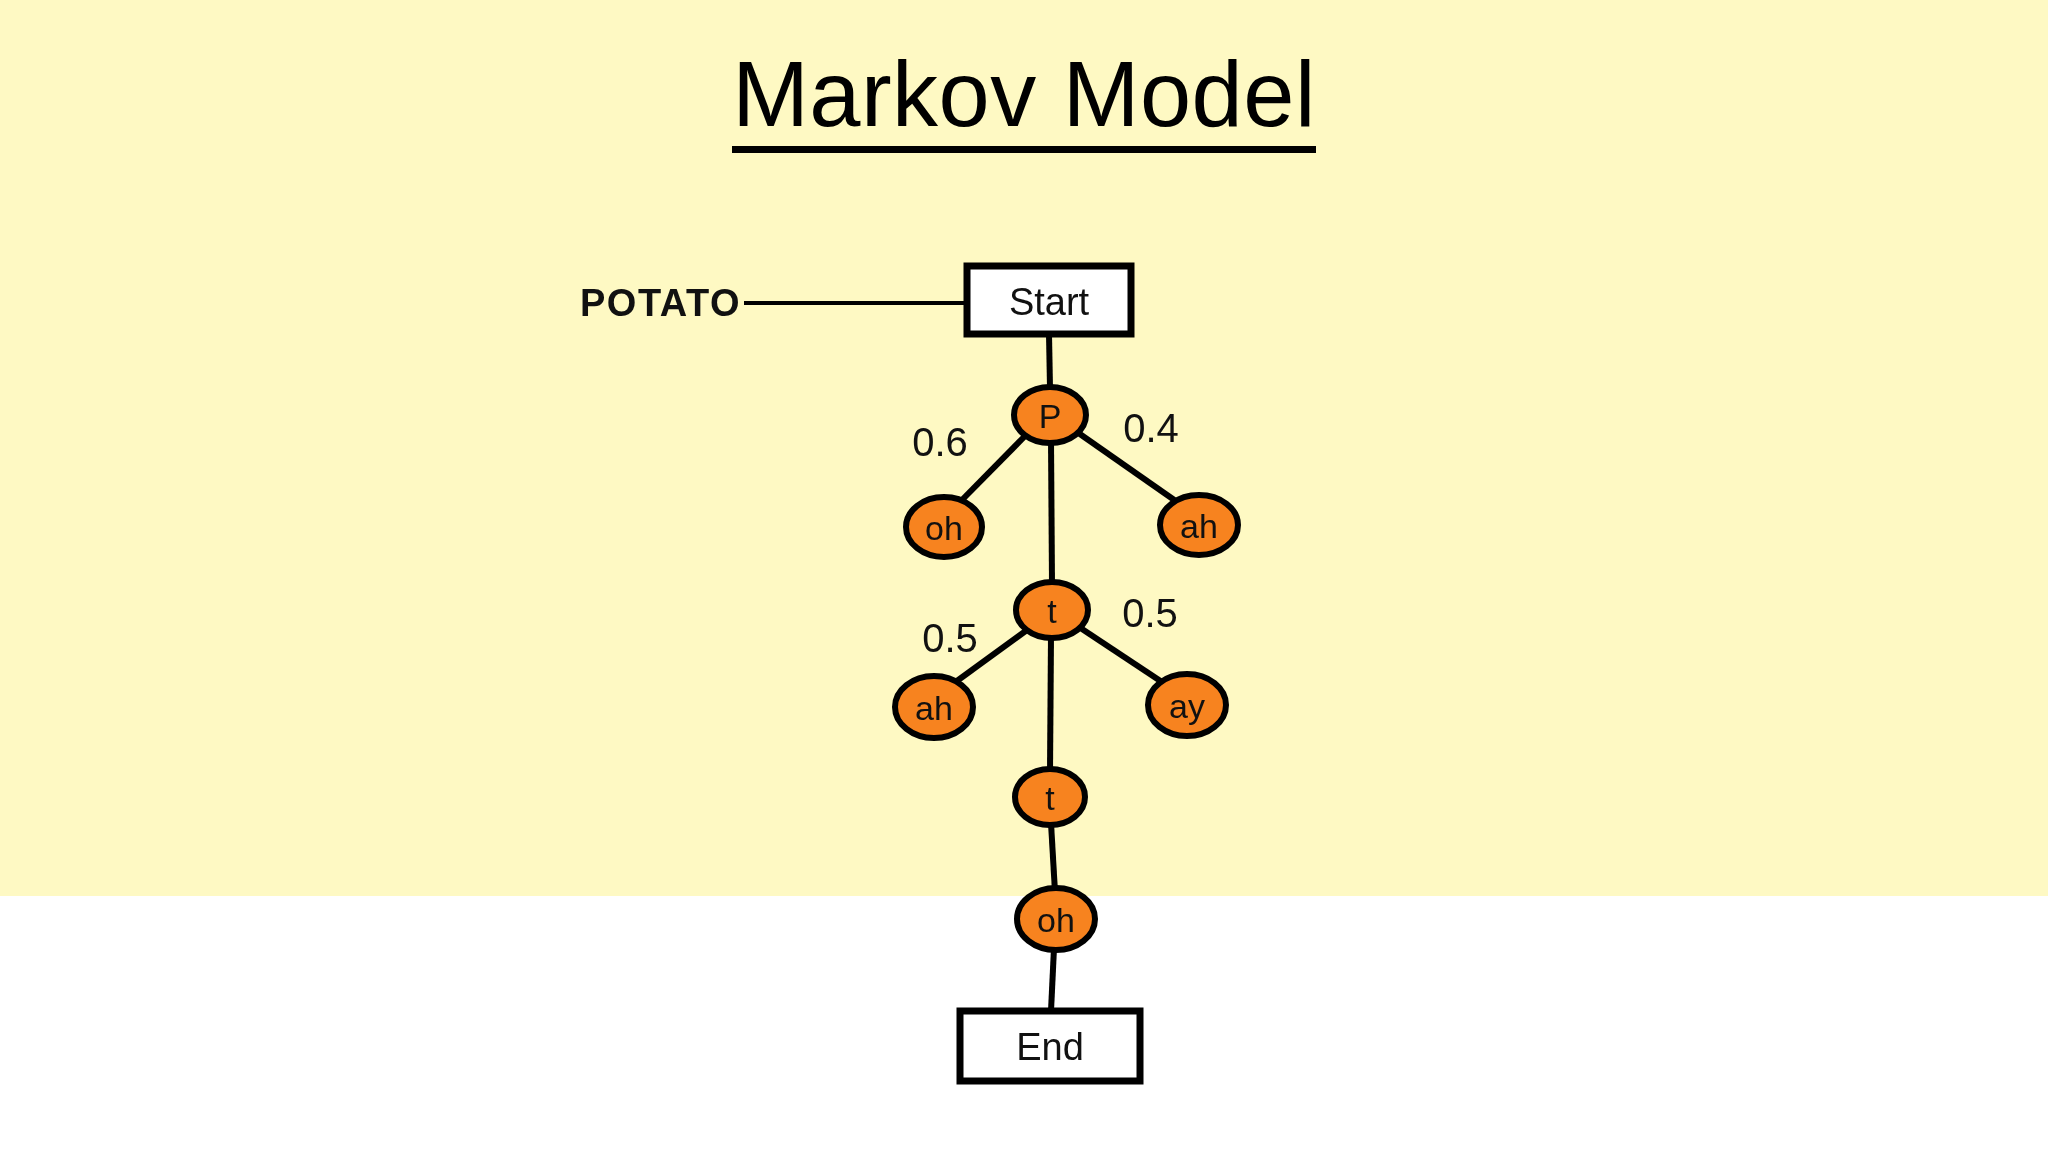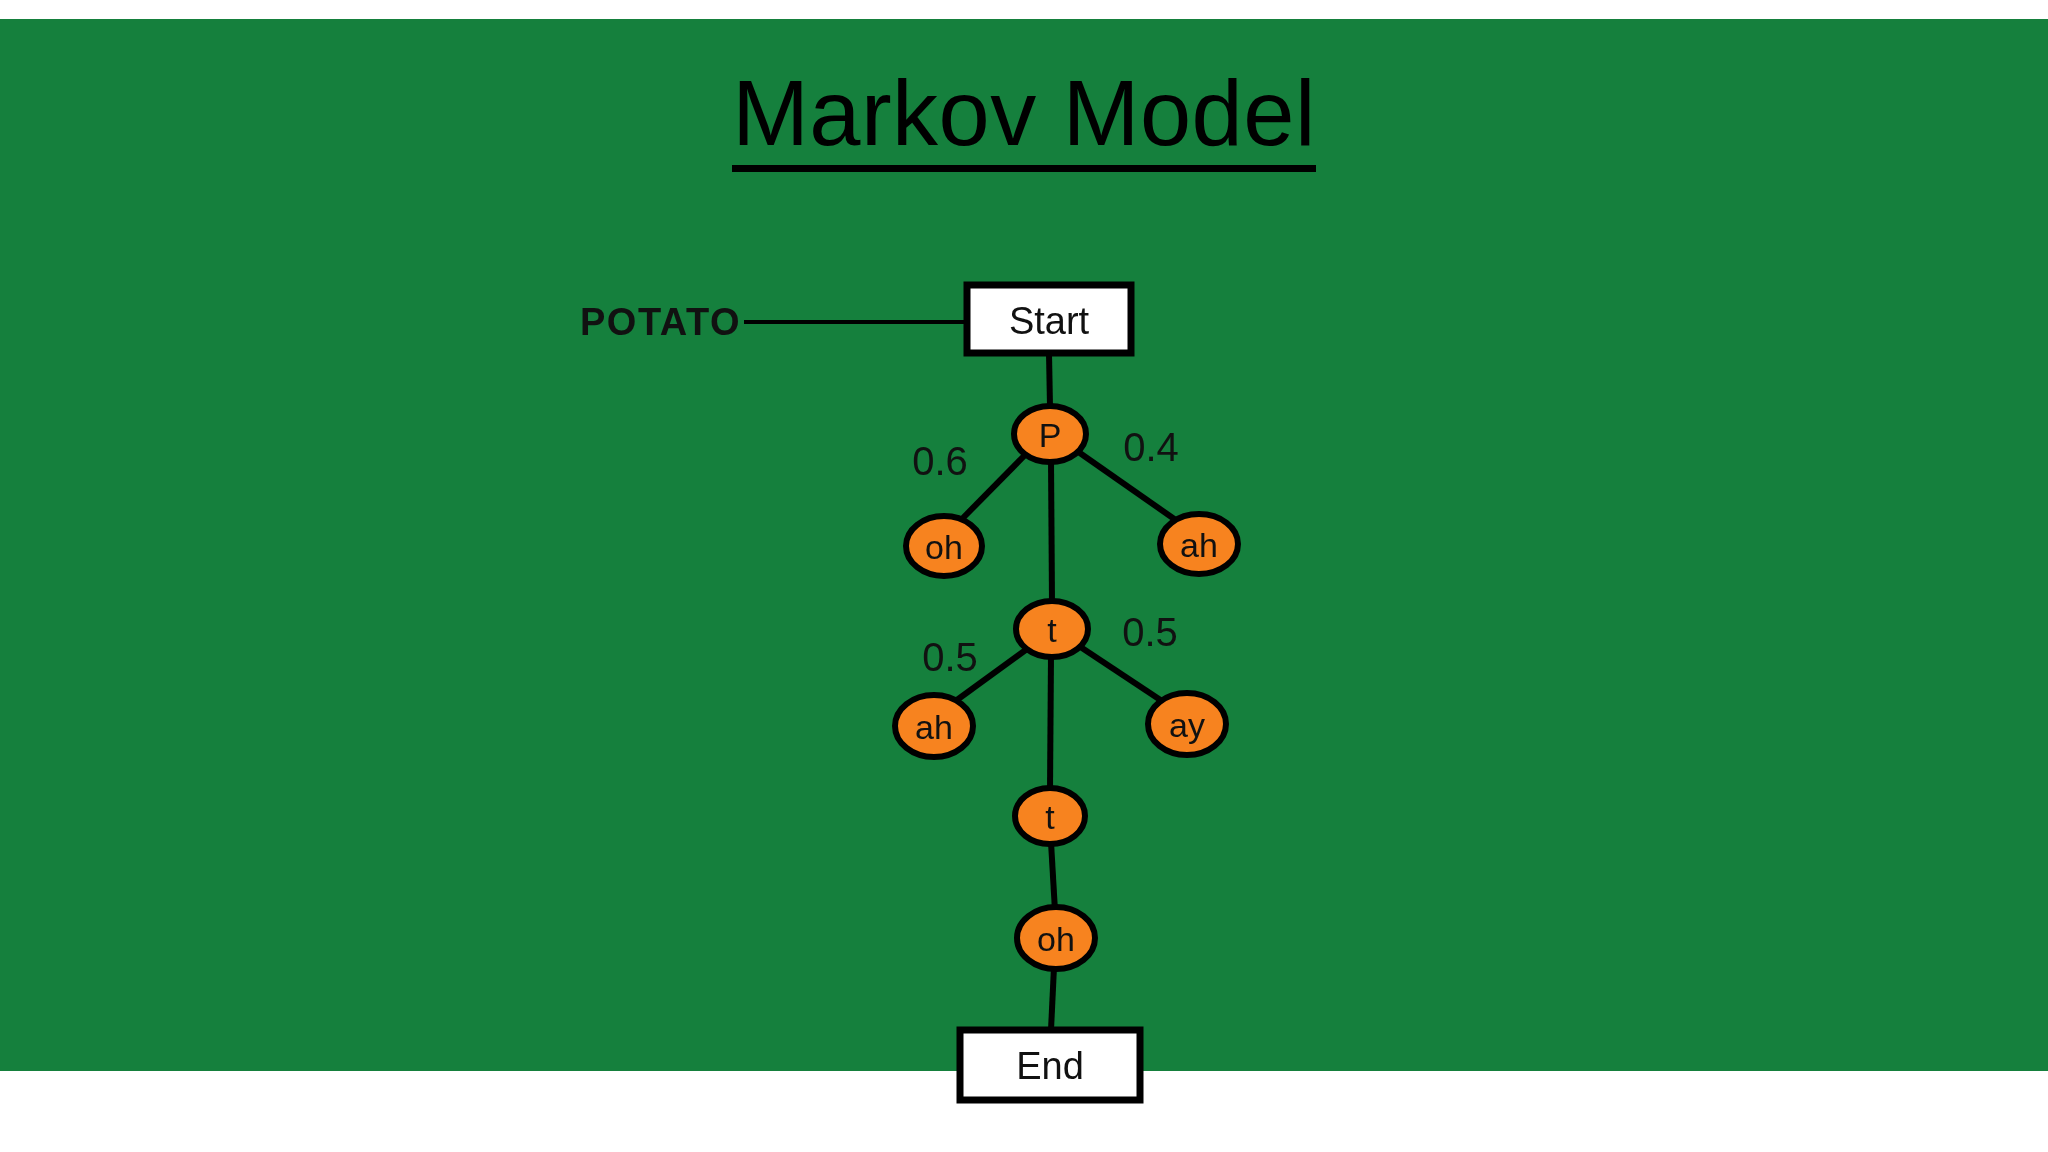--- a/index.html
+++ b/index.html
@@ -10,23 +10,22 @@
   body {
     width: 2048px;
     height: 1152px;
     overflow: hidden;
     font-family: "Liberation Sans", sans-serif;
     color: #000000;
   }
   #slide {
     position: relative;
     width: 2048px;
-    height: 1052px;
-    background: #15803d;
-    margin-top: 19px;
+    height: 896px;
+    background: #fef9c3;
   }
   #title-block {
     position: absolute;
     left: 0;
     top: 48px;
     width: 2048px;
     text-align: center;
   }
   #page-title {
     display: inline-block;

